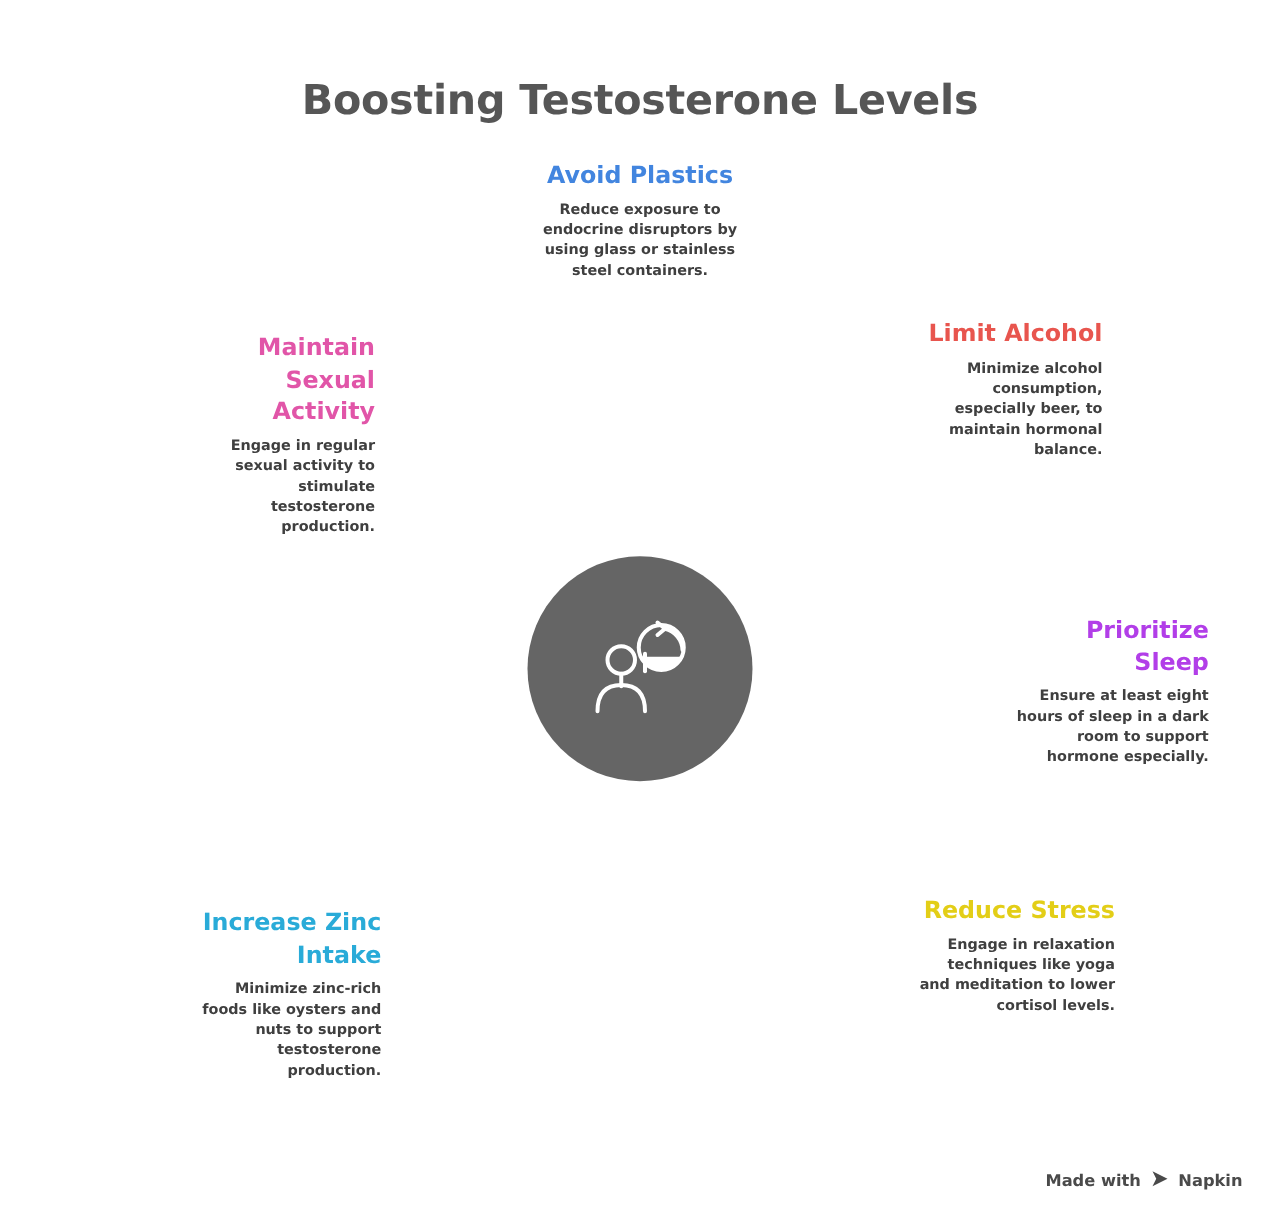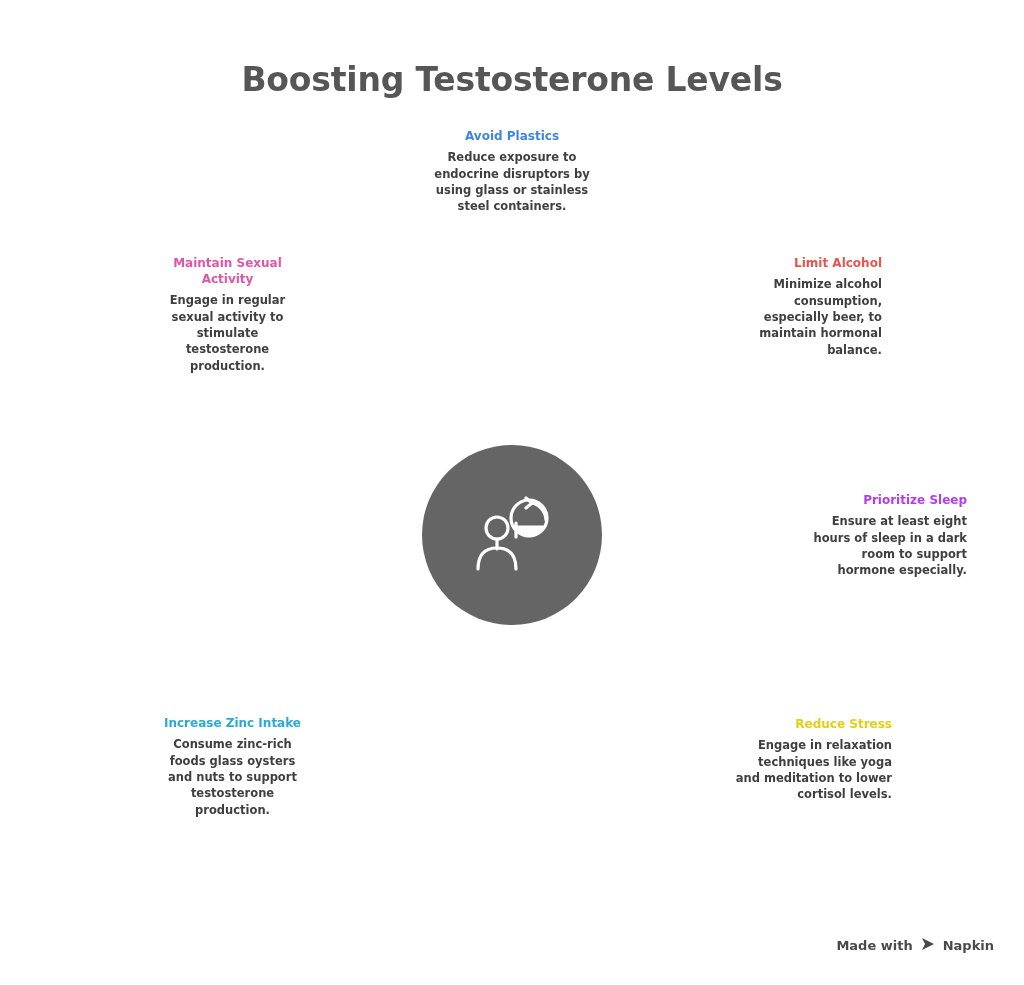--- a/index.html
+++ b/index.html
@@ -57,33 +57,33 @@
     justify-content: center;
   }
   .node-icon svg { display: block; }
 
   
   .node-text {
     position: absolute;
     width: 170px;
   }
   .node-text .nt-title {
-    font-size: 12px;
+    font-size: 19px;
     font-weight: bold;
     line-height: 1.35;
     margin-bottom: 5px;
   }
   .node-text .nt-desc {
     font-size: 11.5px;
     font-weight: bold;
     line-height: 1.42;
     color: #3f3f3f;
   }
   .ta-left   { text-align: right; }
-  .ta-right  { text-align: center; }
+  .ta-right  { text-align: right; margin-top: 11px; }
   .ta-center { text-align: center; }
 
   
   #footer {
     position: absolute;
     right: 30px; bottom: 30px;
     display: flex;
     align-items: center;
     gap: 7px;
     font-size: 13px;
@@ -235,21 +235,21 @@
       <svg width="48" height="48" viewBox="0 0 48 48" fill="none" stroke="#ffffff" stroke-width="2.4" stroke-linecap="round" stroke-linejoin="round">
         <path d="M10 28 a14 14 0 0 1 28 0 q0 2 -3 2 h-22 q-3 0 -3 -2 Z"></path>
         <path d="M24 14 v16 M17 16 l3 14 M31 16 l-3 14"></path>
         <path d="M10 36 q14 -5 28 0 q0 5 -5 5 h-18 q-5 0 -5 -5 Z"></path>
         <path d="M16 35 v5 M21 34 v6 M27 34 v6 M32 35 v5"></path>
       </svg>
     </span>
   </div>
   <div class="node-text ta-right" style="left:160px; top:715px; width:145px;">
     <div class="nt-title" style="color:#29ABD8;">Increase Zinc Intake</div>
-    <div class="nt-desc">Consume zinc-rich foods glass oysters and nuts to support testosterone production.</div>
+    <div class="nt-desc">Minimize zinc-rich foods like oysters and nuts to support testosterone production.</div>
   </div>
 
   <div class="node-icon" style="left:247px; top:495px;">
     <span>
       <svg width="48" height="48" viewBox="0 0 48 48" fill="none" stroke="#ffffff" stroke-width="2.4" stroke-linecap="round" stroke-linejoin="round">
         <path d="M17 8 h14 v6 h-14 Z"></path>
         <path d="M20 10 v4 M24 10 v4 M28 10 v4"></path>
         <path d="M15 14 h18 q4 0 4 5 v17 q0 4 -4 4 h-18 q-4 0 -4 -4 v-17 q0 -5 4 -5 Z"></path>
         <path d="M11 22 h26 M11 32 h26"></path>
         <path d="M21 27 q4 -5 8 0 q-4 5 -8 0 Z"></path>

